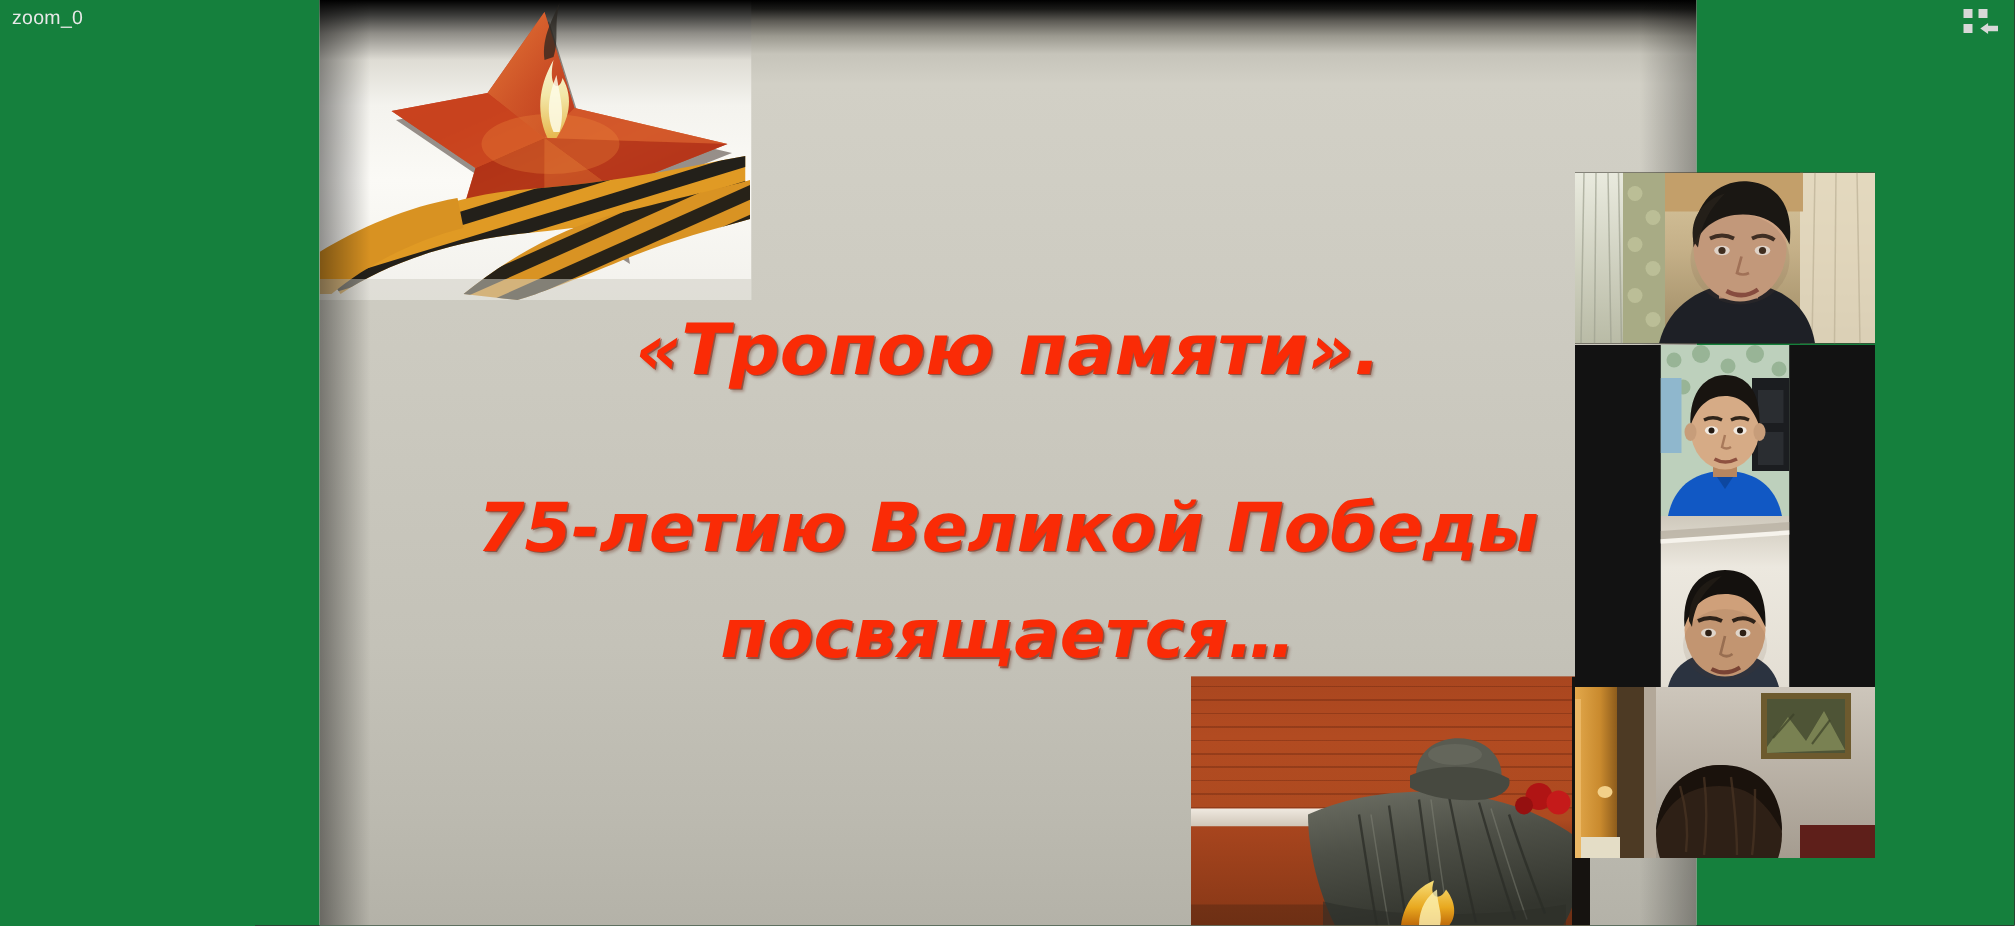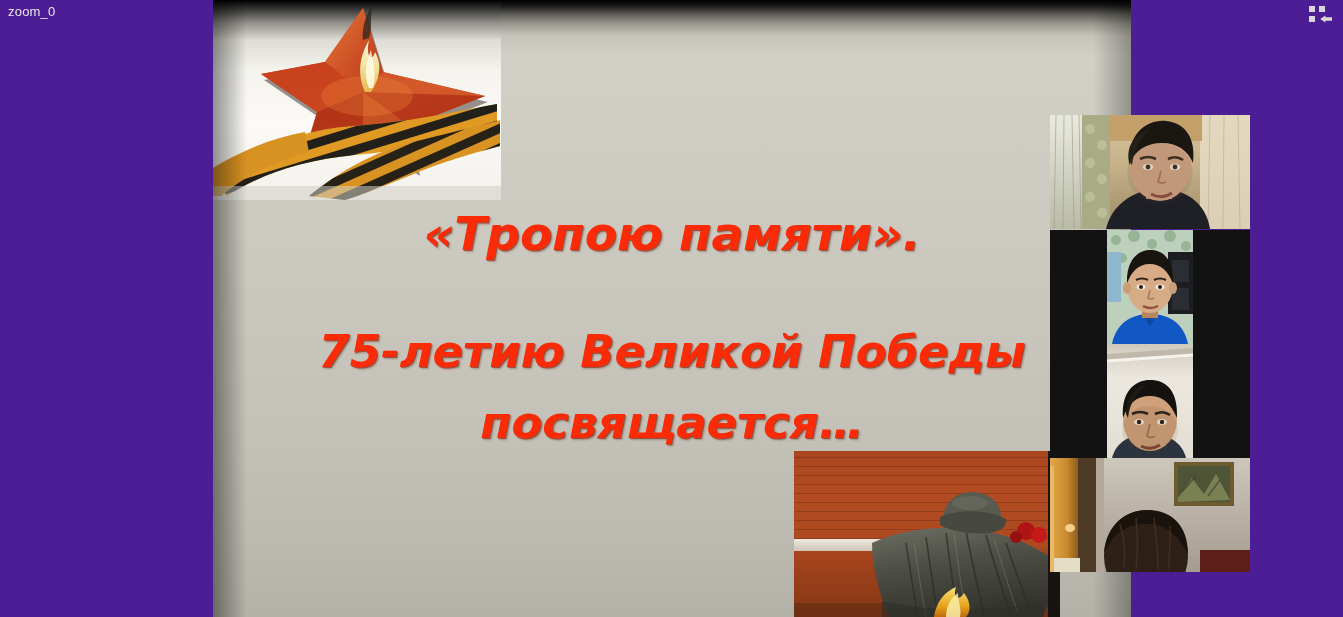--- a/index.html
+++ b/index.html
@@ -6,21 +6,21 @@
   * { margin:0; padding:0; box-sizing:border-box; }
   html, body {
     width:1343px; height:617px;
     background:#000; overflow:hidden;
     font-family:"Liberation Sans", sans-serif;
   }
 
   #app {
     position:relative;
     width:1343px; height:617px;
-    background:#4c1d95;
+    background:#15803d;
   }
 
   
   .topbar {
     position:absolute; left:0; top:0;
     width:1343px; height:24px;
     z-index:40;
     pointer-events:none;
   }
   .window-label {

